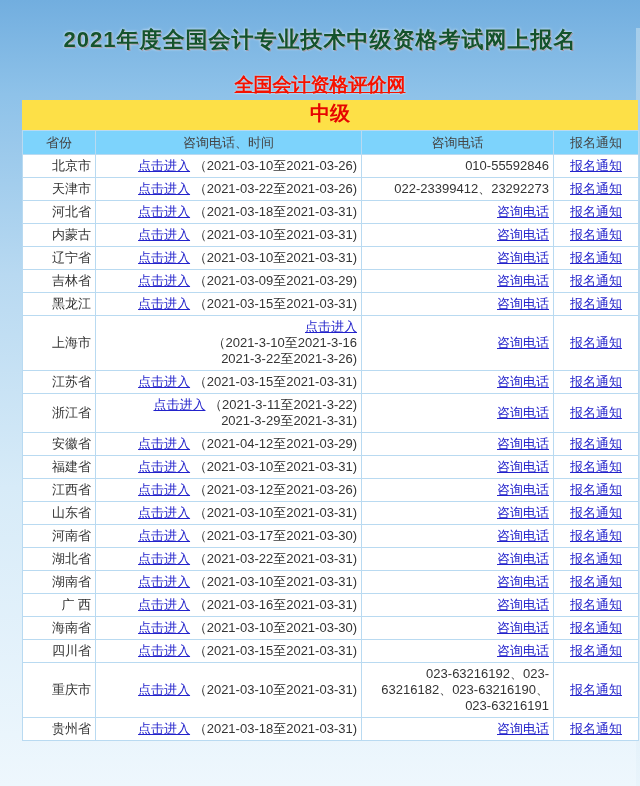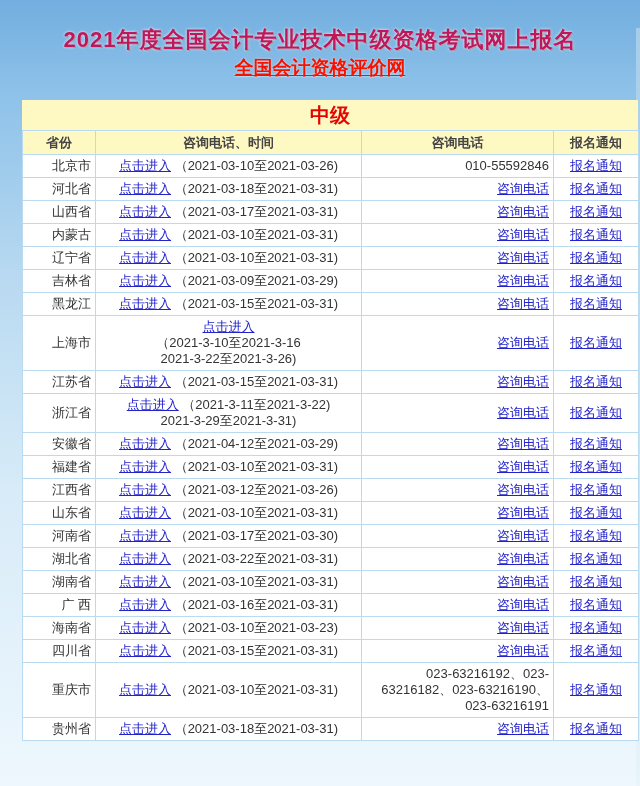--- a/index.html
+++ b/index.html
@@ -7,43 +7,43 @@
     width:640px;height:786px;overflow:hidden;position:relative;
     font-family:"Liberation Sans","DejaVu Sans",sans-serif;
     background:linear-gradient(180deg,#72aedf 0%,#8ec2e9 12%,#b8d9f1 35%,#d7ebf8 62%,#eef7fd 100%);
   }
   .right-strip{
     position:absolute;top:28px;right:0;width:4px;height:758px;
     background:linear-gradient(180deg,#a5cdea 0%,#e9f4fb 100%);
   }
   .page-title{
     margin:0;padding-top:25px;text-align:center;
-    font-size:22px;font-weight:bold;color:#be185d;letter-spacing:1px;
+    font-size:22px;font-weight:bold;color:#14532d;letter-spacing:1px;
     text-shadow:0 0 3px rgba(255,255,255,.95),1px 1px 0 rgba(170,30,0,.35);
   }
-  .site-link-line{text-align:center;}
+  .site-link-line{margin-top:17px;text-align:center;}
   .site-link{
     font-size:19px;font-weight:bold;color:#f51200;text-decoration:underline;cursor:pointer;
     text-shadow:0 0 2px rgba(255,255,255,.8);
   }
   .content{position:absolute;left:22px;top:100px;width:616px;}
   .level-bar{
-    background:#fef9c3;height:30px;line-height:30px;text-align:center;
-    font-size:20px;font-weight:bold;color:#e60400;
+    background:#fde047;height:30px;line-height:30px;text-align:center;
+    font-size:20px;font-weight:bold;color:#e60400;font-family:Liberation Mono, monospace;
   }
   table.reg{
     width:100%;border-collapse:collapse;table-layout:fixed;background:#ffffff;
     font-size:13px;color:#333333;
   }
   table.reg th,table.reg td{
     border:1px solid #b9daf1;padding:3px 4px;line-height:16px;overflow:hidden;
   }
-  table.reg th{font-weight:bold;background:#fef9c3;color:#444;height:17px;}
+  table.reg th{font-weight:normal;background:#7dd3fc;color:#444;height:17px;}
   td.c-prov{text-align:right;}
-  td.c-entry{text-align:center;padding-left:8px;}
+  td.c-entry{text-align:right;padding-left:8px;}
   td.c-phone{text-align:right;}
   td.c-notice{text-align:center;}
   a.blue{color:#2323cb;text-decoration:underline;cursor:pointer;}
   .date-text{color:#333333;}
 </style>
 </head>
 <body>
 
 <div class="right-strip"></div>
 
@@ -71,32 +71,32 @@
       </tr>
     </thead>
     <tbody id="rows">
         <tr>
           <td class="c-prov"><span>北京市</span></td>
           <td class="c-entry"><a class="blue">点击进入</a> <span class="date-text">（2021-03-10至2021-03-26)</span></td>
           <td class="c-phone"><span>010-55592846</span></td>
           <td class="c-notice"><a class="blue">报名通知</a></td>
         </tr>
         <tr>
+          <td class="c-prov"><span>天津市</span></td>
+          <td class="c-entry"><a class="blue">点击进入</a> <span class="date-text">（2021-03-22至2021-03-26)</span></td>
+          <td class="c-phone"><span>022-23399412、23292273</span></td>
+          <td class="c-notice"><a class="blue">报名通知</a></td>
+        </tr>
+        <tr>
           <td class="c-prov"><span>河北省</span></td>
           <td class="c-entry"><a class="blue">点击进入</a> <span class="date-text">（2021-03-18至2021-03-31)</span></td>
           <td class="c-phone"><a class="blue">咨询电话</a></td>
           <td class="c-notice"><a class="blue">报名通知</a></td>
         </tr>
         <tr>
-          <td class="c-prov"><span>山西省</span></td>
-          <td class="c-entry"><a class="blue">点击进入</a> <span class="date-text">（2021-03-17至2021-03-31)</span></td>
-          <td class="c-phone"><a class="blue">咨询电话</a></td>
-          <td class="c-notice"><a class="blue">报名通知</a></td>
-        </tr>
-        <tr>
           <td class="c-prov"><span>内蒙古</span></td>
           <td class="c-entry"><a class="blue">点击进入</a> <span class="date-text">（2021-03-10至2021-03-31)</span></td>
           <td class="c-phone"><a class="blue">咨询电话</a></td>
           <td class="c-notice"><a class="blue">报名通知</a></td>
         </tr>
         <tr>
           <td class="c-prov"><span>辽宁省</span></td>
           <td class="c-entry"><a class="blue">点击进入</a> <span class="date-text">（2021-03-10至2021-03-31)</span></td>
           <td class="c-phone"><a class="blue">咨询电话</a></td>
           <td class="c-notice"><a class="blue">报名通知</a></td>
@@ -174,21 +174,21 @@
           <td class="c-notice"><a class="blue">报名通知</a></td>
         </tr>
         <tr>
           <td class="c-prov"><span>广 西</span></td>
           <td class="c-entry"><a class="blue">点击进入</a> <span class="date-text">（2021-03-16至2021-03-31)</span></td>
           <td class="c-phone"><a class="blue">咨询电话</a></td>
           <td class="c-notice"><a class="blue">报名通知</a></td>
         </tr>
         <tr>
           <td class="c-prov"><span>海南省</span></td>
-          <td class="c-entry"><a class="blue">点击进入</a> <span class="date-text">（2021-03-10至2021-03-23)</span></td>
+          <td class="c-entry"><a class="blue">点击进入</a> <span class="date-text">（2021-03-10至2021-03-30)</span></td>
           <td class="c-phone"><a class="blue">咨询电话</a></td>
           <td class="c-notice"><a class="blue">报名通知</a></td>
         </tr>
         <tr>
           <td class="c-prov"><span>四川省</span></td>
           <td class="c-entry"><a class="blue">点击进入</a> <span class="date-text">（2021-03-15至2021-03-31)</span></td>
           <td class="c-phone"><a class="blue">咨询电话</a></td>
           <td class="c-notice"><a class="blue">报名通知</a></td>
         </tr>
         <tr>

